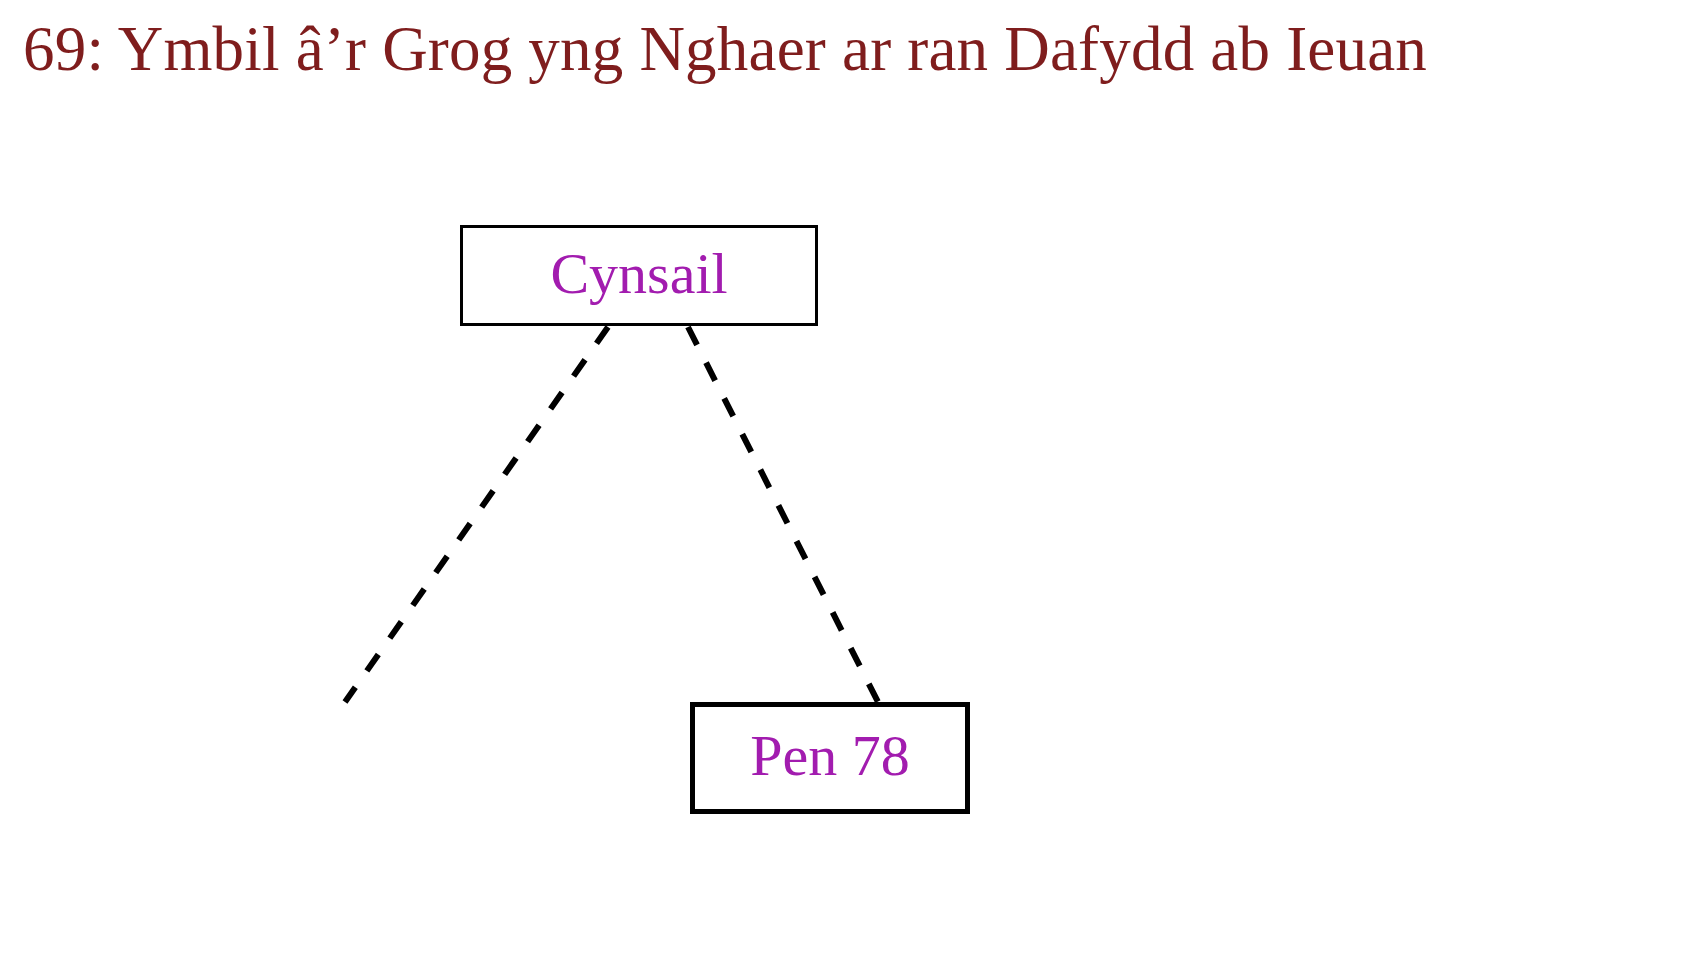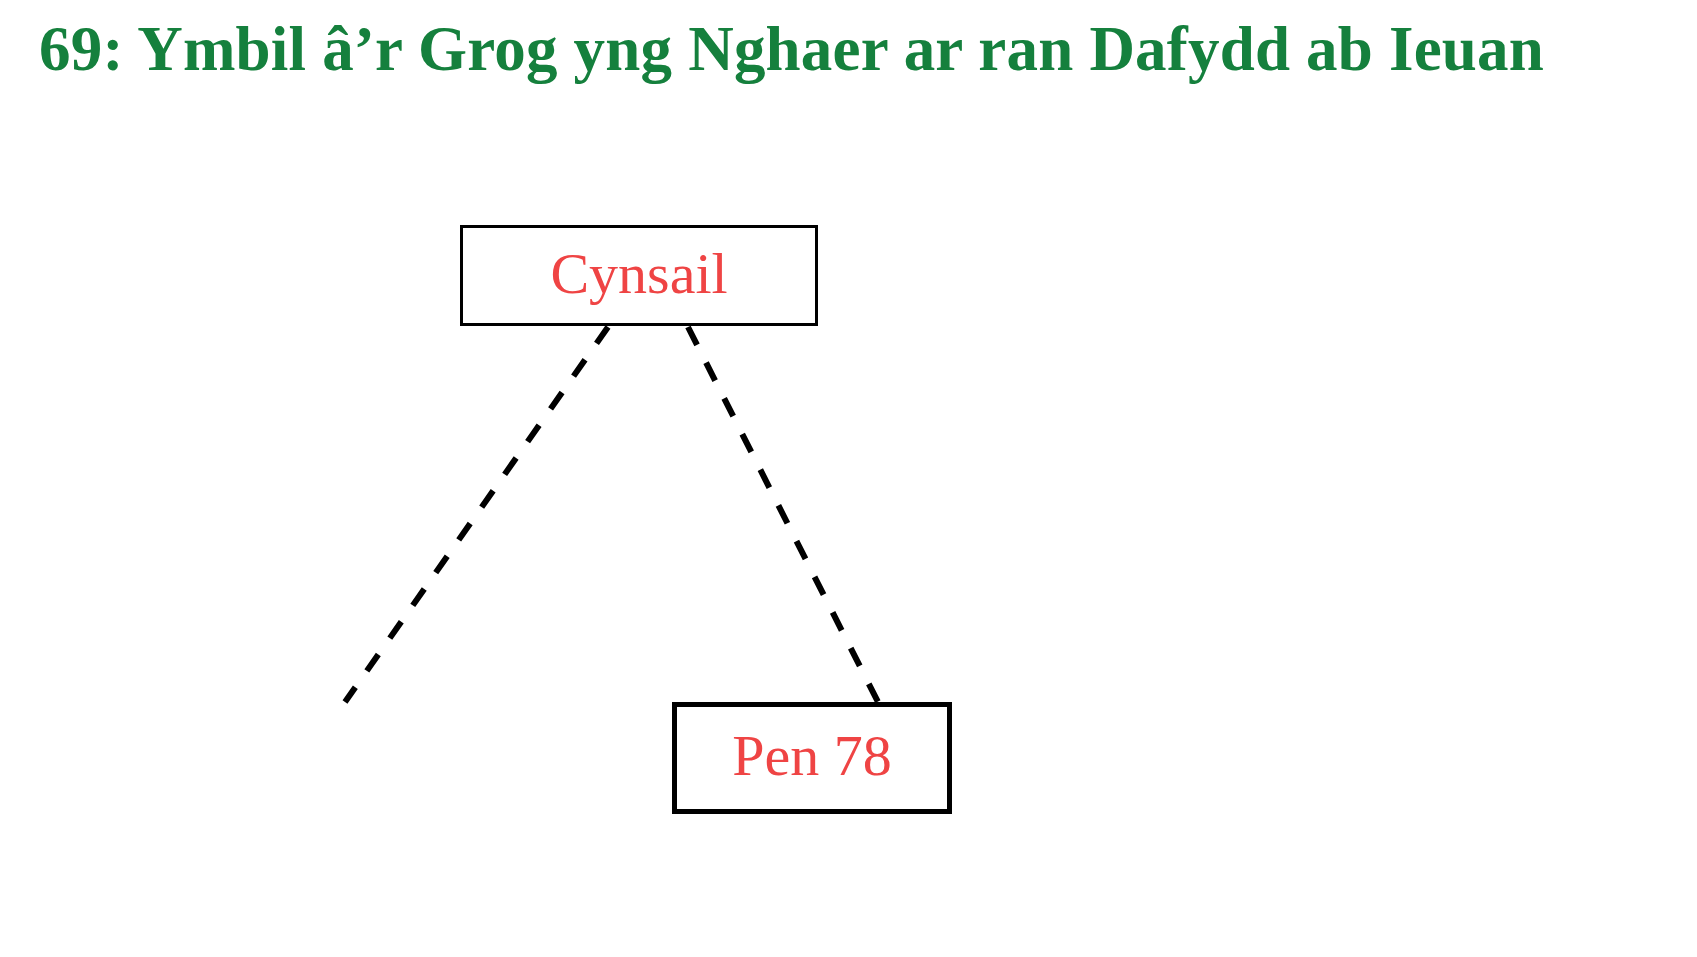--- a/index.html
+++ b/index.html
@@ -14,46 +14,46 @@
   }
   #page {
     position: relative;
     width: 1697px;
     height: 957px;
     background: #ffffff;
     overflow: hidden;
   }
   #stemma-title {
     position: absolute;
-    left: 39px;
+    left: 23px;
     top: 16px;
     font-size: 63px;
     line-height: 1.05;
     letter-spacing: 0.2px;
     white-space: nowrap;
-    font-weight: bold;
+    font-weight: normal;
     margin: 0;
-    color: #15803d;
+    color: #7f1d1d;
   }
   #edge-layer {
     position: absolute;
     left: 0;
     top: 0;
     width: 1697px;
     height: 957px;
     pointer-events: none;
   }
   .node {
     position: absolute;
     box-sizing: border-box;
     background: #ffffff;
     display: flex;
     align-items: center;
     justify-content: center;
-    color: #ef4444;
+    color: #a21caf;
   }
   .node .node-label {
     font-size: 58px;
     line-height: 1;
     white-space: nowrap;
     display: block;
     transform: translateY(-2px);
   }
   .node-root {
     left: 460px;
@@ -65,21 +65,21 @@
   .node-leaf {
     height: 112px;
     border: 5px solid #000000;
   }
   #node-pen81 {
     left: 217px;
     top: 702px;
     width: 225px;
   }
   #node-pen78 {
-    left: 672px;
+    left: 690px;
     top: 702px;
     width: 280px;
   }
 </style>
 </head>
 <body>
 
 <div id="page">
 
   <h1 id="stemma-title">69: Ymbil â’r Grog yng Nghaer ar ran Dafydd ab Ieuan</h1>

